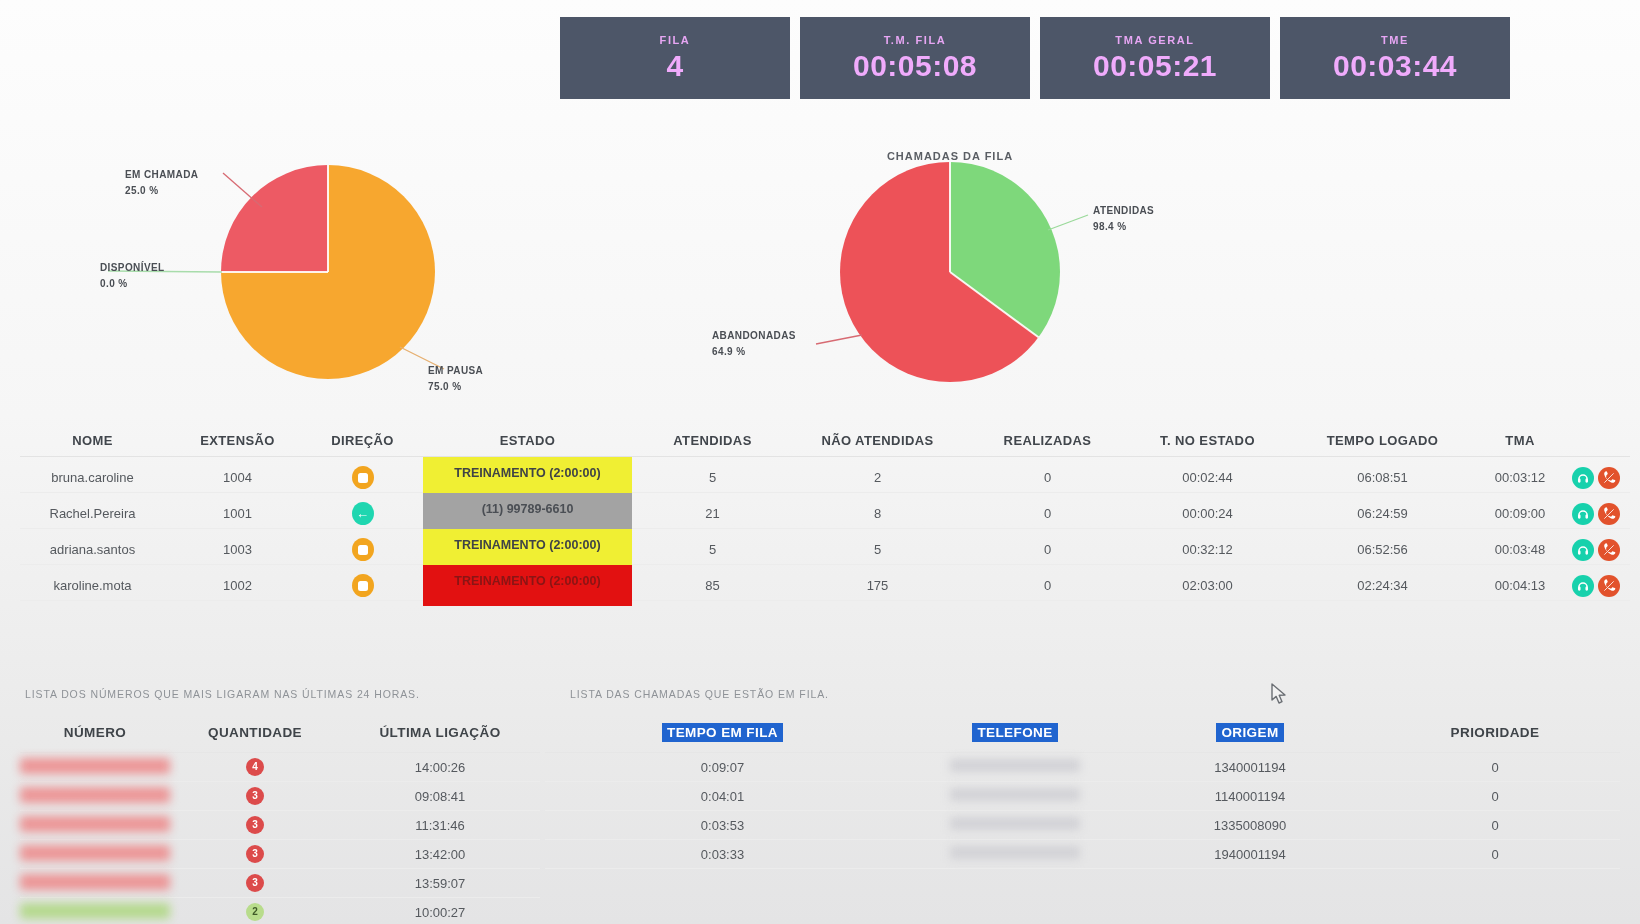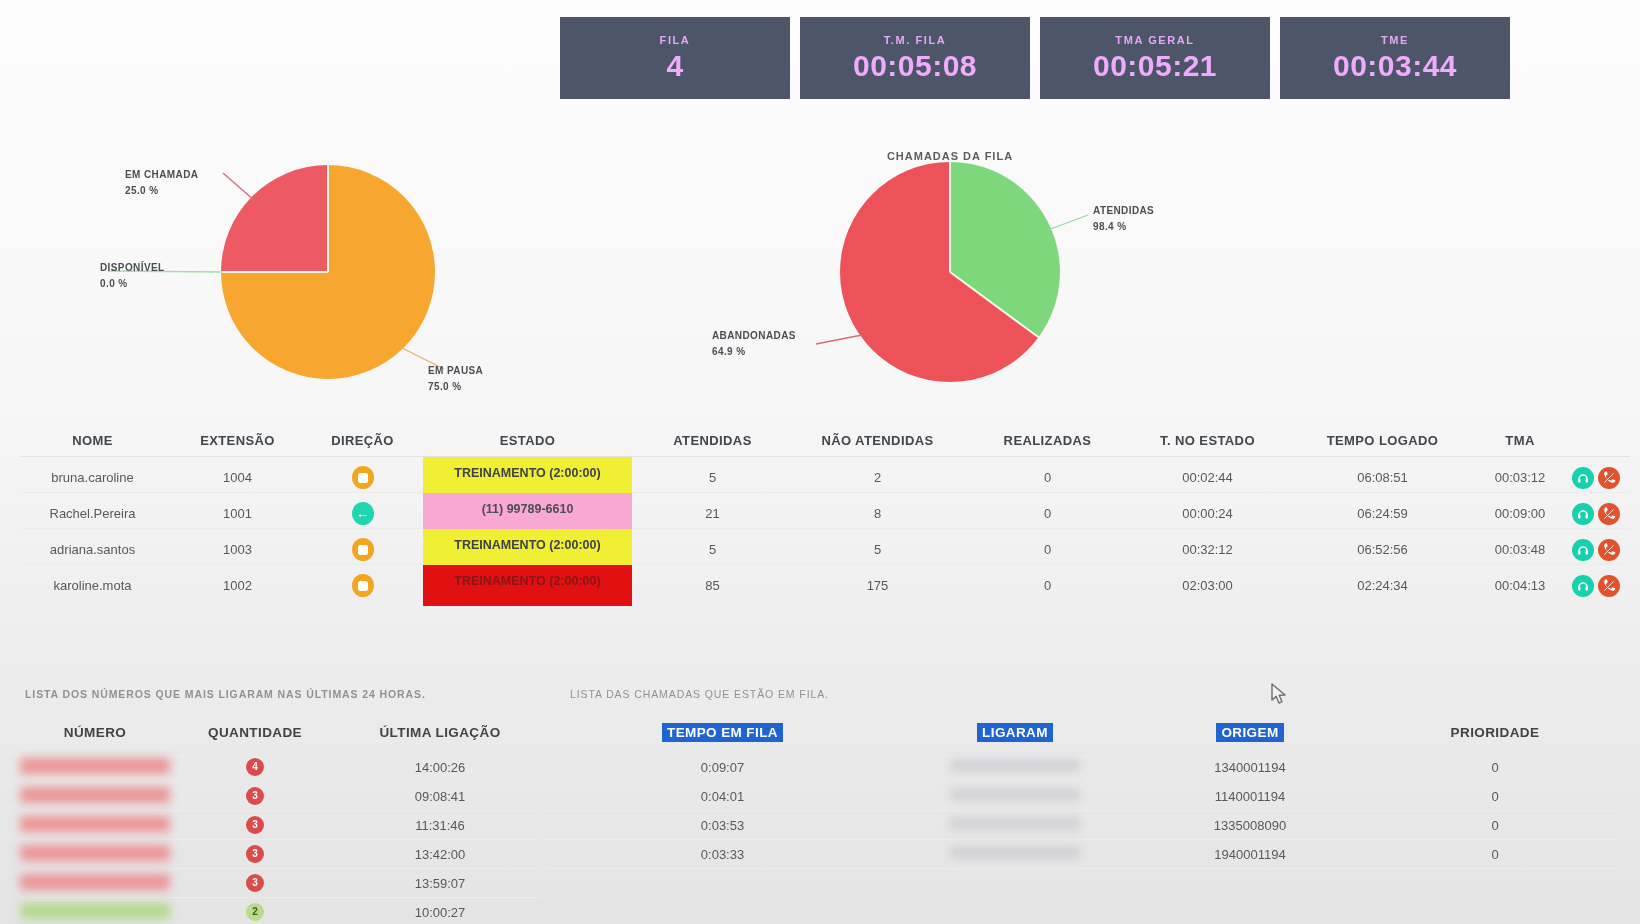--- a/index.html
+++ b/index.html
@@ -45,35 +45,35 @@
   }
   .agent-table{position:absolute;left:20px;top:424px;width:1610px;}
   .agent-header{display:grid;grid-template-columns:var(--cols-agent);height:32px;
     align-items:center;border-bottom:1px solid #e3e3e3;}
   .agent-header div{font-size:13px;font-weight:bold;color:#41464c;text-align:center;letter-spacing:.4px;}
   .agent-row{display:grid;grid-template-columns:var(--cols-agent);height:35px;
     align-items:center;border-bottom:1px solid #ececec;}
   .agent-row > div{font-size:13px;color:#55595e;text-align:center;}
   .estado-block{height:41px;line-height:33px;margin:0 8px;font-size:12.5px;font-weight:bold;}
   .estado-yellow{background:#f0ef33;color:#3f4346;}
-  .estado-purple{background:#f9a8d4;color:#4a4e54;}
+  .estado-purple{background:#a3a3a3;color:#4a4e54;}
   .estado-red{background:#e21111;color:#8a1515;}
   .dir-icon{display:inline-block;width:22px;height:23px;border-radius:50%;position:relative;vertical-align:middle;}
   .dir-pause{background:#f2a51f;}
   .dir-pause::after{content:"";position:absolute;left:6px;top:7px;width:10px;height:10px;
     background:#fff;border-radius:2.5px;}
   .dir-in{background:#1fd6b0;color:#fff;font-weight:bold;font-size:13px;line-height:23px;text-align:center;}
   .actions-cell{display:flex;gap:4px;justify-content:flex-end;padding-right:10px;}
   .act-btn{width:22px;height:22px;border-radius:50%;display:flex;align-items:center;
     justify-content:center;cursor:pointer;border:none;padding:0;}
   .act-listen{background:#17d1ac;}
   .act-hangup{background:#e2522c;}
   
   .list-title{position:absolute;top:688px;font-size:10.5px;color:#8e9297;letter-spacing:.9px;}
-  #callers-title{left:25px;font-weight:bold;}
+  #callers-title{left:25px;}
   #queue-title{left:570px;}
   .callers-table{position:absolute;left:20px;top:712px;width:520px;}
   .queue-table{position:absolute;left:545px;top:712px;width:1075px;}
   .b-header{display:grid;height:40px;align-items:center;}
   .callers-table .b-header{grid-template-columns:var(--cols-callers);border-bottom:1px solid #e6e6e6;}
   .queue-table .b-header{grid-template-columns:var(--cols-queue);border-bottom:1px solid #e6e6e6;}
   .b-header div{font-size:13.5px;font-weight:bold;color:#3f4449;text-align:center;letter-spacing:.4px;}
   .hl{background:#2064cf;color:#ffffff;padding:2px 5px;display:inline-block;}
   .b-row{display:grid;height:28px;align-items:center;border-bottom:1px solid #ececec;}
   .callers-table .b-row{grid-template-columns:var(--cols-callers);}
@@ -335,21 +335,21 @@
         <div><span class="redacted redacted-green"></span></div>
         <div><span class="qty-badge qty-green">2</span></div>
         <div>10:00:27</div>
       </div>
     </div>
 </div>
 
 <div class="queue-table">
   <div class="b-header" id="queue-header">
       <div><span class="hl">TEMPO EM FILA</span></div>
-      <div><span class="hl">LIGARAM</span></div>
+      <div><span class="hl">TELEFONE</span></div>
       <div><span class="hl">ORIGEM</span></div>
       <div><span>PRIORIDADE</span></div>
     </div>
   <div id="queue-rows">
       <div class="b-row">
         <div>0:09:07</div>
         <div><span class="redacted-tel"></span></div>
         <div>1340001194</div>
         <div>0</div>
       </div>

